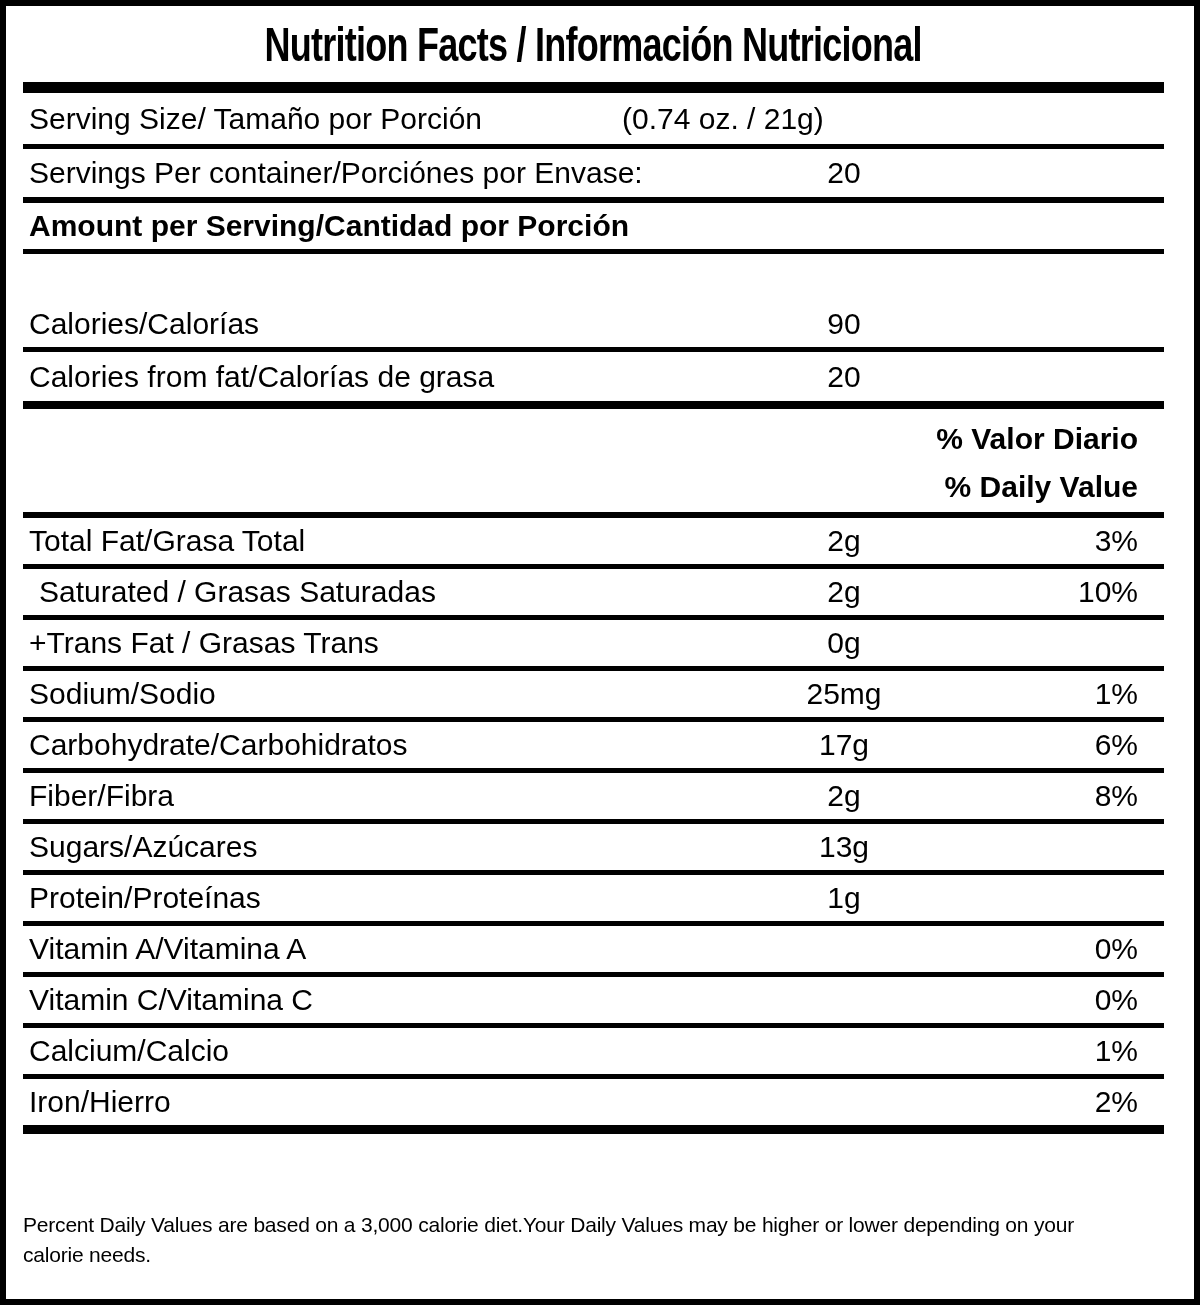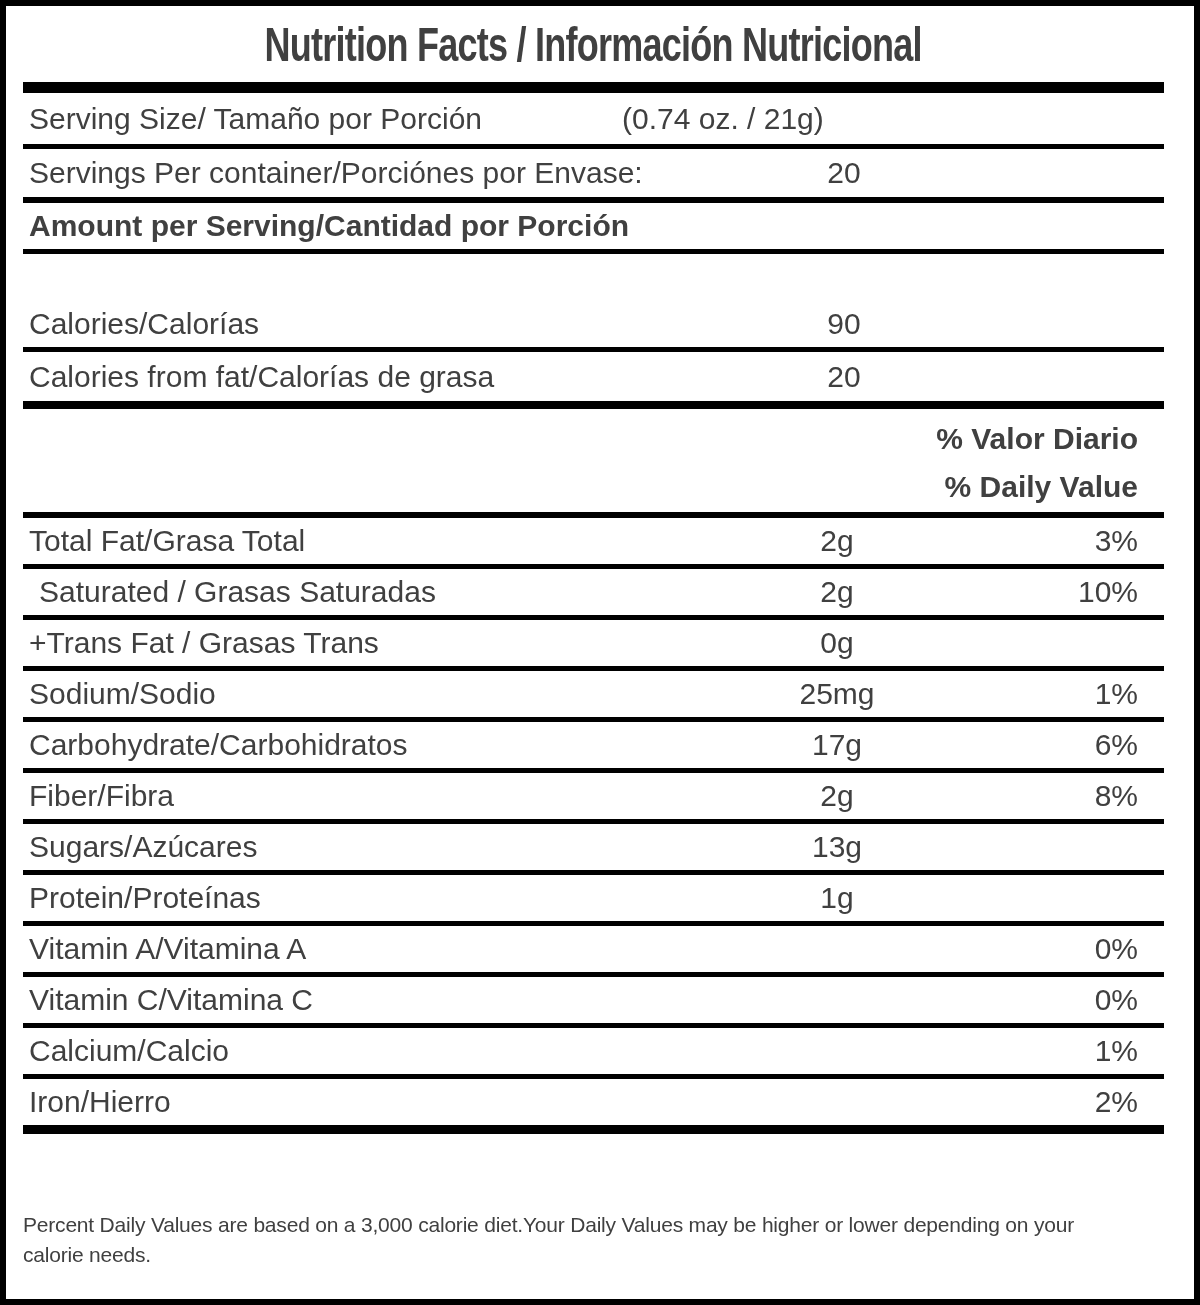--- a/index.html
+++ b/index.html
@@ -1,18 +1,18 @@
 <!DOCTYPE html>
 <html><head>
 <meta charset="utf-8">
 <style>
   html,body { margin:0; padding:0; background:#ffffff; }
   .nf-label {
     width:1200px; height:1305px; box-sizing:border-box;
-    border:6px solid #000; background:#fff; color:#404040;
+    border:6px solid #000; background:#fff; color:#000000;
     padding:0 30px 0 17px;
     display:flex; flex-direction:column;
     font-family:"Liberation Sans","DejaVu Sans",sans-serif;
     overflow:hidden;
   }
   .title-block { height:76px; flex:none; display:flex; align-items:center; justify-content:center; }
   .title {
     font-size:48px; font-weight:700; white-space:nowrap;
     letter-spacing:-1px;
     transform:scaleX(0.75); transform-origin:50% 50%;
@@ -29,21 +29,21 @@
   .r-serving .amt { text-align:left; text-indent:-22px; }
   .r-servings     { height:48px; border-bottom-width:6px; }
   .r-amount-header{ height:46px; font-weight:700; }
   .r-calories     { height:47px;margin-top:46px; }
   .r-calfat       { height:49px; border-bottom-width:8px; }
   .dv-header {
     flex:none; height:97px; border-bottom:6px solid #000;
     text-align:right; padding:6px 26px 0 0; box-sizing:content-box;
     font-weight:700; font-size:30px; line-height:48px; white-space:nowrap;
   }
-  .nutrient { height:46px;gap:7px; }
+  .nutrient { height:46px; }
   .nutrient.last { border-bottom-width:9px; }
   .nutrient.indent .lbl { padding-left:16px; }
   .footnote {
     flex:1 1 auto; padding-top:16px;
     font-size:21px; line-height:30px; letter-spacing:-0.2px;
     white-space:pre;
   }
 </style>
 </head>
 <body>

